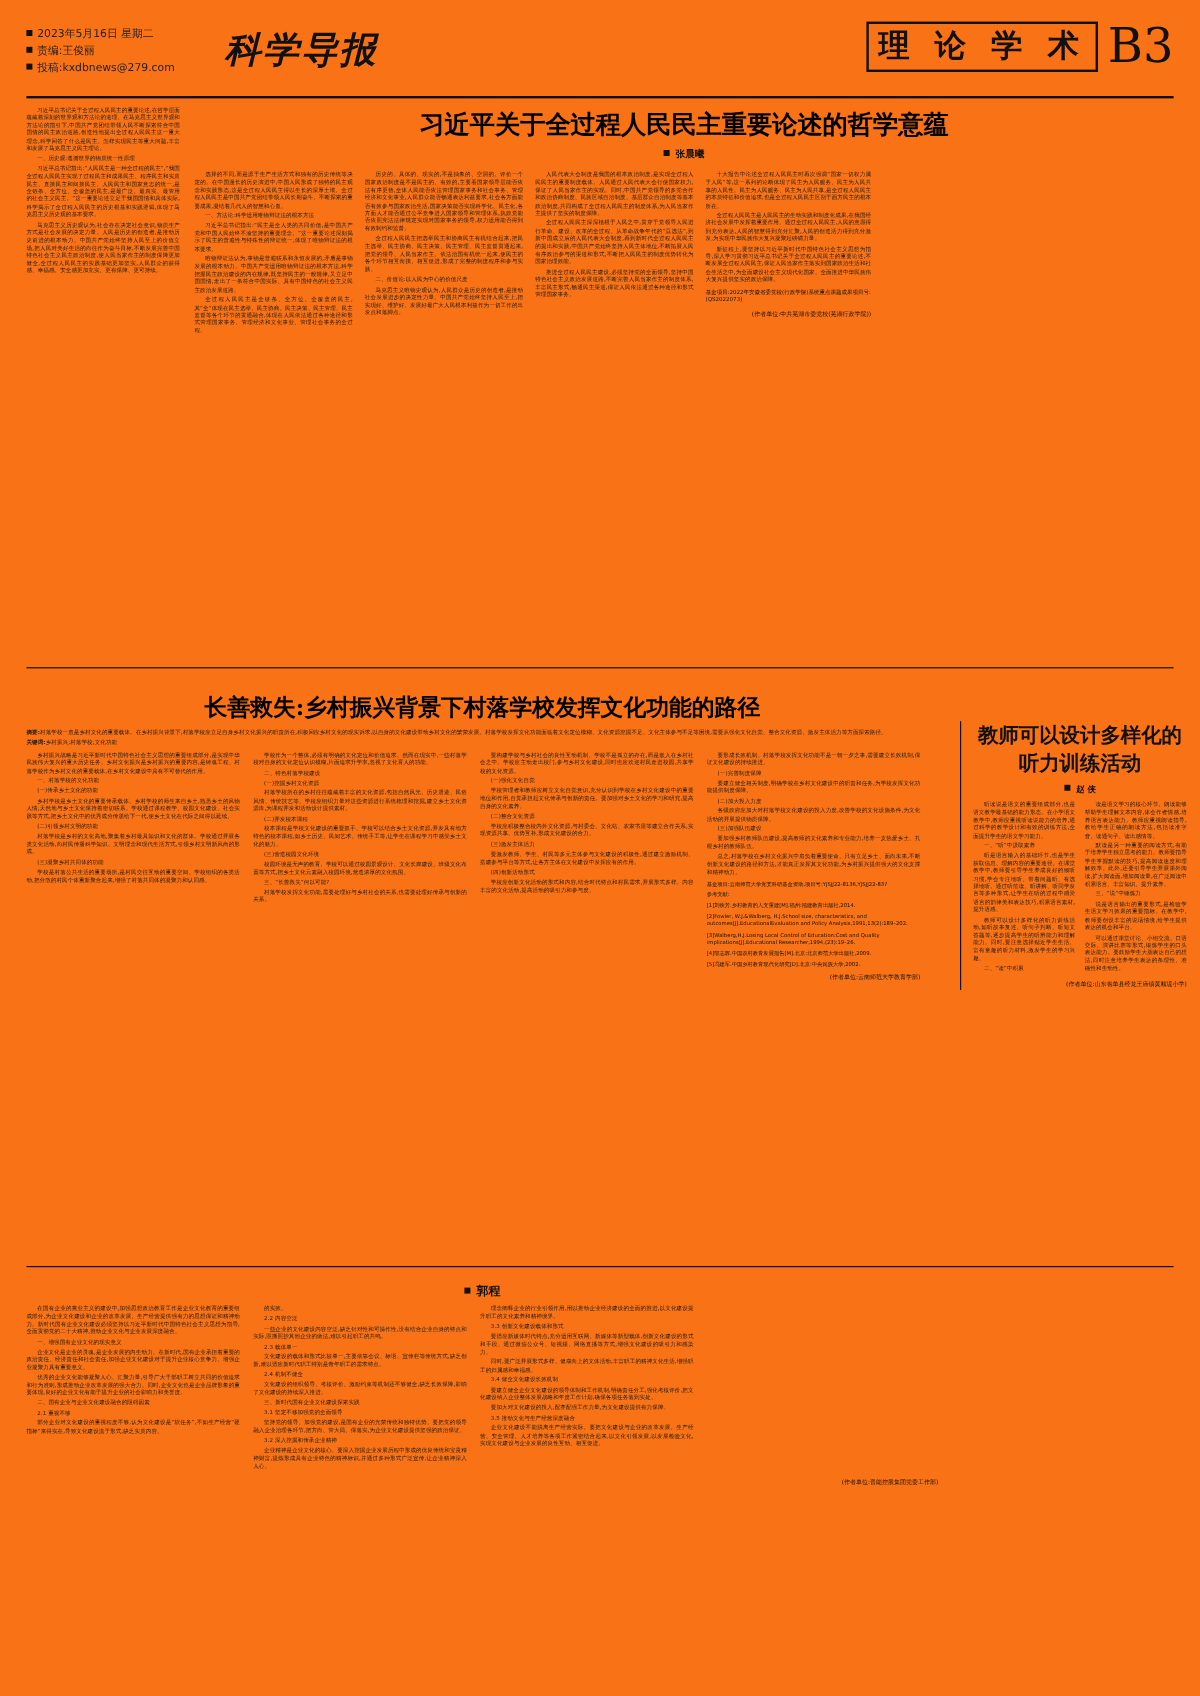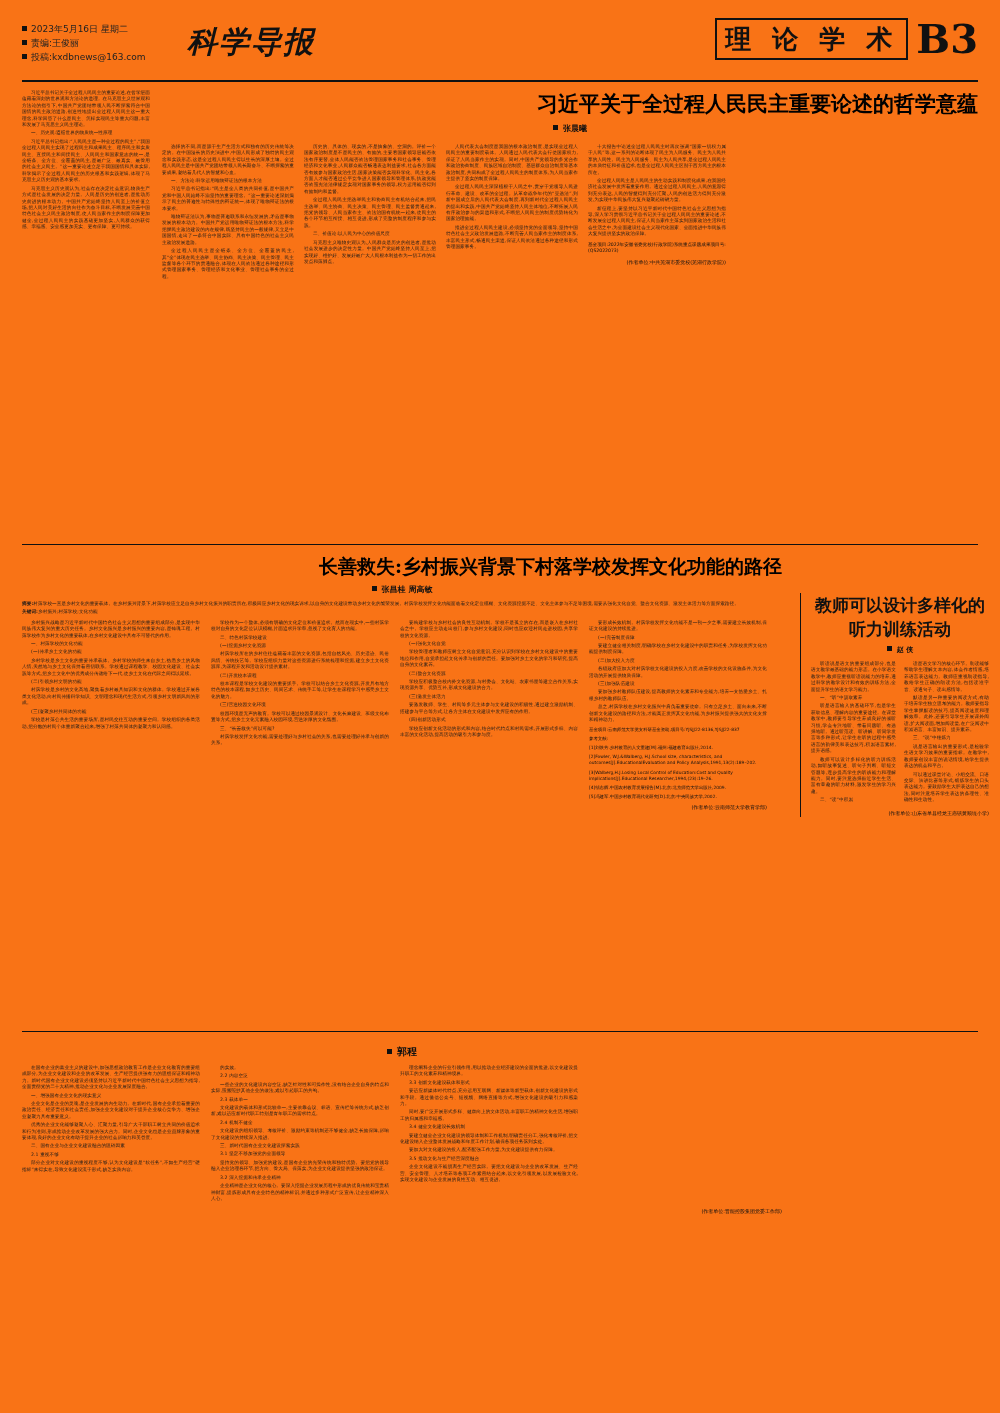--- a/index.html
+++ b/index.html
@@ -8,43 +8,43 @@
   .inner{position:absolute;left:22px;top:18px;width:956px;height:1380px;}
 
   
   .masthead{position:relative;height:62px;border-bottom:2px solid #111;}
   .mh-left{position:absolute;left:0;top:4px;font-size:9px;line-height:14px;color:#222;}
   .mh-left div{white-space:nowrap;}
   .mh-left .sq{display:inline-block;width:5px;height:5px;background:#111;margin-right:4px;vertical-align:1px;}
   .mh-logo{position:absolute;left:165px;top:4px;font-family:Liberation Sans, sans-serif;font-size:30px;letter-spacing:2px;font-weight:700;color:#111;font-style:italic;}
   .mh-right{position:absolute;right:0;top:0;display:flex;align-items:center;gap:8px;}
   .mh-badge{border:2px solid #111;padding:2px 8px;font-family:"DejaVu Serif","Liberation Serif",serif;font-size:26px;font-weight:700;letter-spacing:6px;line-height:34px;}
-  .mh-page{font-family:"DejaVu Serif","Liberation Serif",serif;font-size:40px;font-weight:700;line-height:40px;}
+  .mh-page{font-family:"DejaVu Serif","Liberation Serif",serif;font-size:40px;font-weight:400;line-height:40px;}
 
   
   .col-text{font-size:4.6px;line-height:6.4px;text-align:justify;color:#1a1a1a;
     font-family:"DejaVu Sans","Liberation Sans",sans-serif;letter-spacing:.1px;}
   .col-text p{margin:0 0 2px 0;text-indent:9px;}
-  .headline{font-family:"DejaVu Serif","Liberation Serif",serif;font-weight:700;text-align:right;color:#000;}
+  .headline{font-family:"DejaVu Serif","Liberation Serif",serif;font-weight:700;text-align:center;color:#000;}
   .byline{text-align:center;font-size:8px;margin-top:5px;color:#111;font-weight:bold;}
   .byline .sq{display:inline-block;width:5px;height:5px;background:#111;margin-right:5px;vertical-align:1px;}
 
   
   .sec1{position:relative;margin-top:8px;height:440px;}
   .sec1 .left-col{position:absolute;left:0;top:0;width:128px;}
   .sec1 .main{position:absolute;left:140px;top:0;right:0;}
   .sec1 .h1{font-size:21px;line-height:28px;}
   .sec1 .cols{margin-top:10px;display:flex;gap:10px;}
   .sec1 .cols .c{width:132px;}
   .sec1 .cols .c.wide{width:138px;}
   .sec1 .fund{font-size:4.6px;line-height:6.6px;margin-top:4px;}
   .sec1 .sig{text-align:right;font-size:5px;line-height:7px;margin-top:4px;}
 
   
-  .sec2{position:relative;margin-top:14px;height:470px;border-top:1px solid #111;padding-top:8px;}
+  .sec2{position:relative;margin-top:26px;height:470px;border-top:1px solid #111;padding-top:20px;}
   .sec2 .h2{font-size:19px;line-height:26px;width:760px;}
   .sec2 .body{position:relative;margin-top:6px;}
   .sec2 .cols{display:flex;gap:11px;width:760px;}
   .sec2 .cols .c{width:178px;}
   .sec2 .side{position:absolute;left:778px;top:-8px;width:178px;border-left:1px solid #111;padding-left:10px;}
   .sec2 .side h3{font-family:"DejaVu Serif","Liberation Serif",serif;font-size:17px;line-height:24px;text-align:center;margin:0;font-weight:700;}
   .sec2 .side .byline{font-size:7px;margin-top:4px;}
   .sec2 .side .sbody{margin-top:6px;column-count:2;column-gap:8px;}
   .refs{font-size:4.4px;line-height:6.2px;margin-top:3px;}
 
@@ -61,21 +61,21 @@
 </head>
 <body>
 
 <div class="page">
  <div class="inner">
 
   <div class="masthead">
     <div class="mh-left">
       <div><span class="sq"></span><span>2023年5月16日 星期二</span></div>
       <div><span class="sq"></span><span>责编:王俊丽</span></div>
-      <div><span class="sq"></span><span>投稿:kxdbnews@163.com</span></div>
+      <div><span class="sq"></span><span>投稿:kxdbnews@279.com</span></div>
     </div>
     <div class="mh-logo">
       <span>科学导报</span>
     </div>
     <div class="mh-right">
       <div class="mh-badge">理 论 学 术</div>
       <div class="mh-page">B3</div>
     </div>
   </div>
 
@@ -116,21 +116,20 @@
               </div>
           <div class="fund">基金项目:2022年安徽省委党校(行政学院)系统重点课题成果项目号:(QS2022073)</div>
           <div class="sig">(作者单位:中共芜湖市委党校(芜湖行政学院))</div>
         </div>
       </div>
     </div>
   </div>
 
   <div class="sec2">
     <div class="headline h2">长善救失:乡村振兴背景下村落学校发挥文化功能的路径</div>
-    <div class="byline" style="width:760px"><span class="sq"></span><span>张昌桂 周高敏</span></div>
     <div class="body">
       <div style="width:760px" class="col-text">
         <p style="text-indent:0">
           <b>摘要:</b><span>村落学校一直是乡村文化的重要载体。在乡村振兴背景下,村落学校应立足自身乡村文化振兴的职责所在,积极回应乡村文化的现实诉求,以自身的文化建设带动乡村文化的繁荣发展。村落学校发挥文化功能面临着文化定位模糊、文化资源挖掘不足、文化主体参与不足等困境,需要从强化文化自觉、整合文化资源、激发主体活力等方面探索路径。</span>
         </p>
         <p style="text-indent:0">
           <b>关键词:</b><span>乡村振兴;村落学校;文化功能</span>
         </p>
       </div>
       <div class="cols" style="margin-top:4px">

